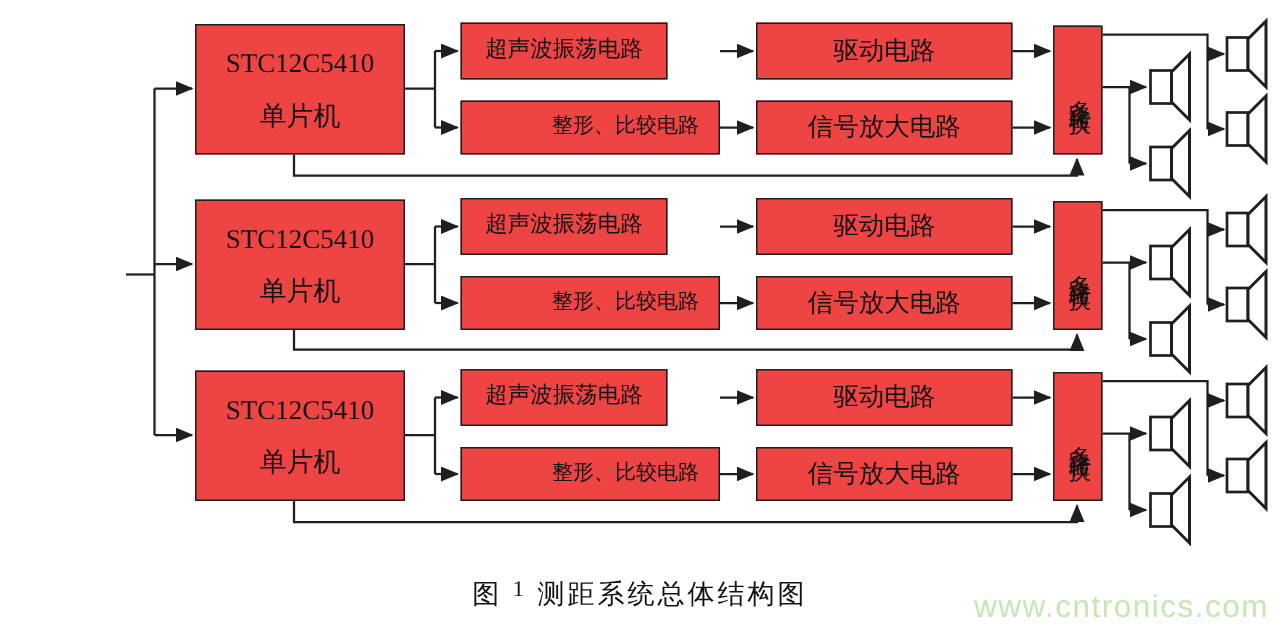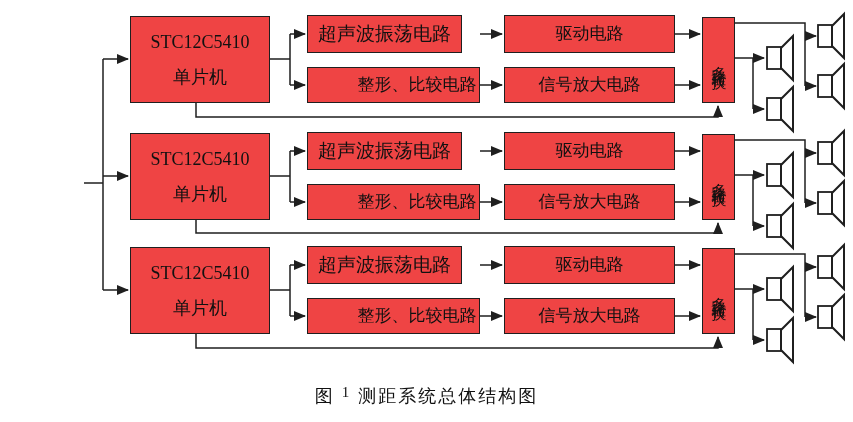--- a/index.html
+++ b/index.html
@@ -15,22 +15,22 @@
     overflow:hidden;
   }
   .box{
     position:absolute;box-sizing:border-box;border:1.5px solid var(--line);
     background:#ef4444;display:flex;flex-direction:column;align-items:center;
     justify-content:center;text-align:center;line-height:1.45;
   }
   .host-box{left:12px;top:12px;width:72px;height:345px;font-size:17px;gap:13px;}
   .row{position:absolute;left:0;width:853px;height:95px;}
   .mcu-box{left:130px;top:1px;width:140px;height:87px;font-size:18px;gap:8px;}
-  .osc-box{left:307px;top:0px;width:155px;height:38px;font-size:19px;}
-  .shape-box{left:307px;top:52px;width:173px;height:36px;font-size:17px;padding-left:47px;}
+  .osc-box{left:307px;top:0px;width:138px;height:38px;font-size:15px;}
+  .shape-box{left:307px;top:52px;width:173px;height:36px;font-size:14px;padding-left:47px;}
   .drive-box{left:504px;top:0px;width:171px;height:38px;font-size:17px;}
   .amp-box{left:504px;top:52px;width:171px;height:36px;font-size:17px;}
   .mux-box{left:702px;top:2px;width:33px;height:86px;font-size:15px;padding:2px 0;}
   .vtext{writing-mode:vertical-rl;text-orientation:upright;letter-spacing:3px;line-height:1;}
   #wires{position:absolute;left:0;top:0;pointer-events:none;}
   .caption{
     position:absolute;left:0;top:384px;width:853px;text-align:center;
     font-size:18px;letter-spacing:2px;
   }
   .caption .fig-num{
@@ -167,14 +167,15 @@
     <div class="box amp-box">信号放大电路</div>
     <div class="box mux-box">
       <span class="vtext">多路转换</span>
     </div>
   </div>
 
   <div class="caption">
     <span>图</span><span class="fig-num">1</span><span>测距系统总体结构图</span>
   </div>
 
+  <div class="watermark">www.cntronics.com</div>
 
 </div>
 
 </body></html>

